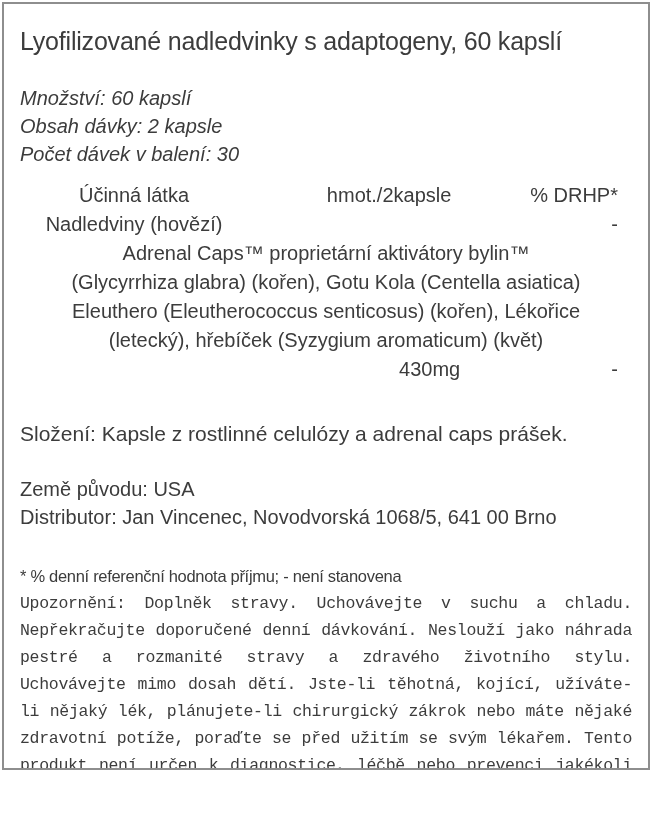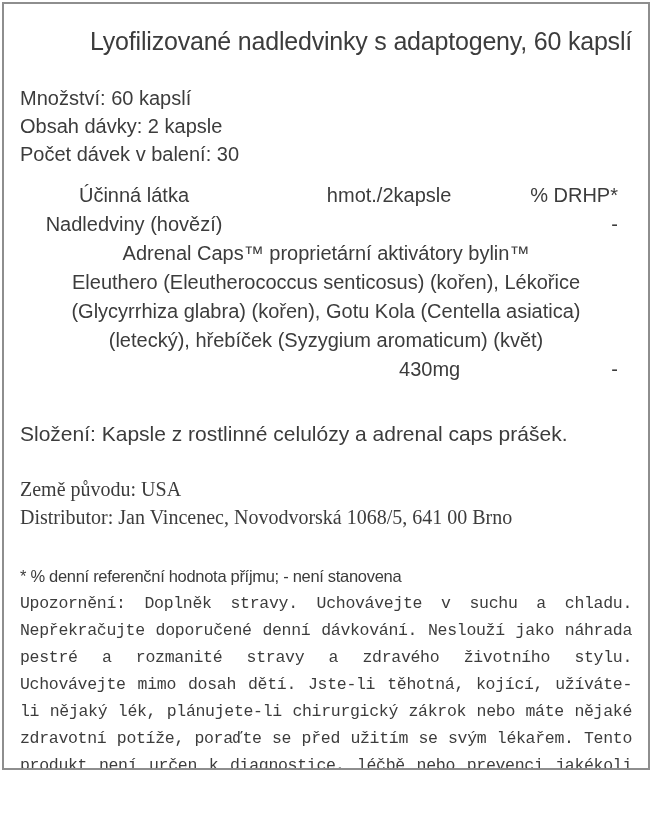--- a/index.html
+++ b/index.html
@@ -22,26 +22,26 @@
     overflow: hidden;
     background: #ffffff;
   }
   .title {
     margin: 20px 0 0 0;
     font-size: 25px;
     line-height: 34px;
     font-weight: normal;
     letter-spacing: -0.2px;
     white-space: nowrap;
-    text-align: right;
   }
   .info {
     margin-top: 26px;
     font-size: 20px;
     line-height: 28px;
+    font-style: italic;
   }
   .info > div { white-space: nowrap; }
   .itable {
     margin-top: 13px;
     font-size: 20px;
     line-height: 29px;
     text-align: center;
   }
   .trow {
     display: grid;
@@ -55,21 +55,20 @@
   .composition {
     margin-top: 36px;
     font-size: 21px;
     line-height: 28px;
     white-space: nowrap;
   }
   .origin-block {
     margin-top: 27px;
     font-size: 20px;
     line-height: 28px;
-    font-family: Liberation Serif, serif;
   }
   .origin-block > div { white-space: nowrap; }
   .fine {
     margin-top: 32px;
     font-size: 16.5px;
     letter-spacing: -0.3px;
     line-height: 27px;
   }
   .footnote { white-space: nowrap; }
   .warning {
@@ -95,22 +94,22 @@
     <div class="trow">
       <span class="c1">Účinná látka</span>
       <span class="c2">hmot./2kapsle</span>
       <span class="c3">% DRHP*</span>
     </div>
     <div class="trow">
       <span class="c1">Nadledviny (hovězí)</span>
       <span class="c3">-</span>
     </div>
     <div class="blend-line">Adrenal Caps™ proprietární aktivátory bylin™</div>
+    <div class="blend-line">(Glycyrrhiza glabra) (kořen), Gotu Kola (Centella asiatica)</div>
     <div class="blend-line">Eleuthero (Eleutherococcus senticosus) (kořen), Lékořice</div>
-    <div class="blend-line">(Glycyrrhiza glabra) (kořen), Gotu Kola (Centella asiatica)</div>
     <div class="blend-line">(letecký), hřebíček (Syzygium aromaticum) (květ)</div>
     <div class="trow">
       <span class="c1"></span>
       <span class="c2">430mg</span>
       <span class="c3">-</span>
     </div>
   </div>
 
   <div class="composition">Složení: Kapsle z rostlinné celulózy a adrenal caps prášek.</div>
 

